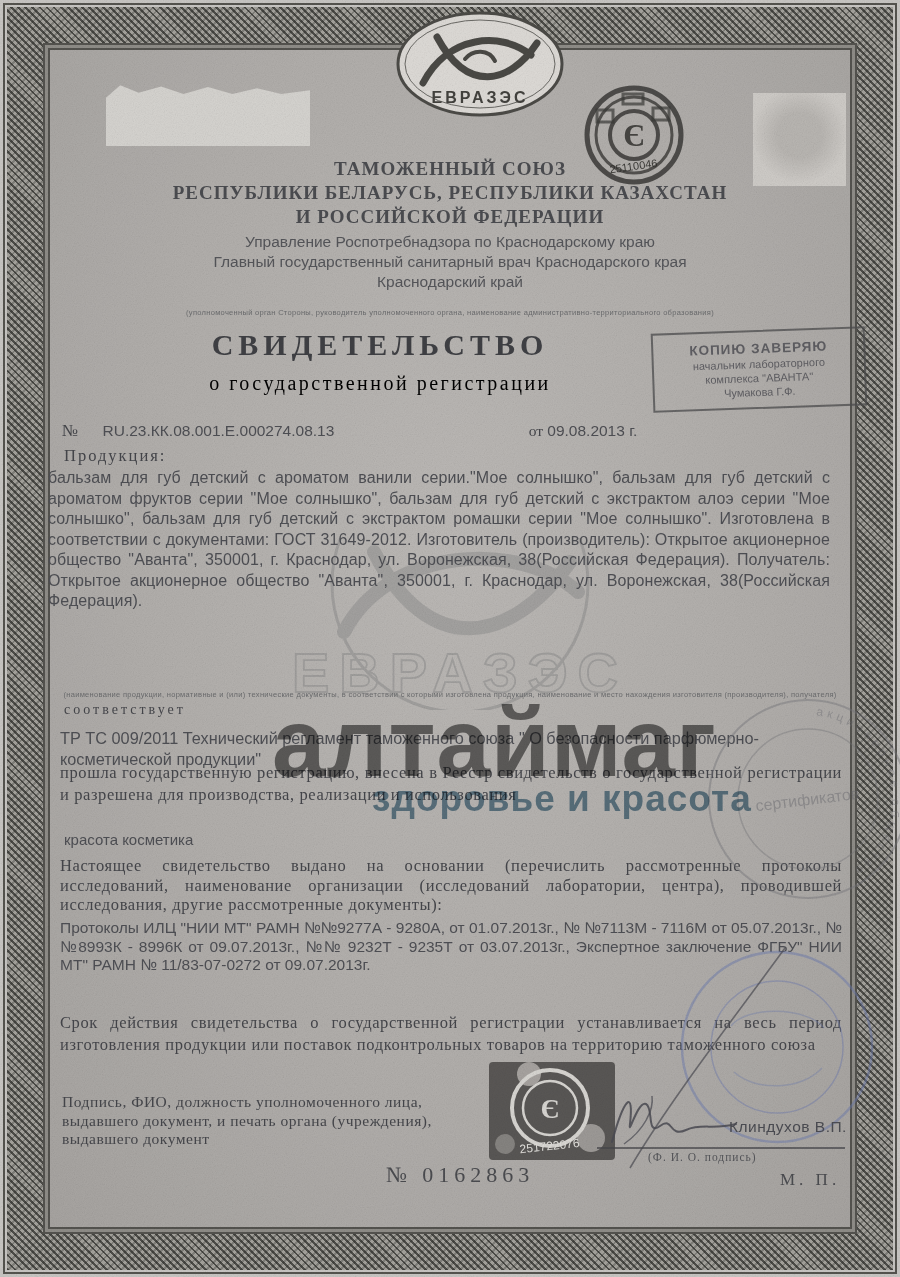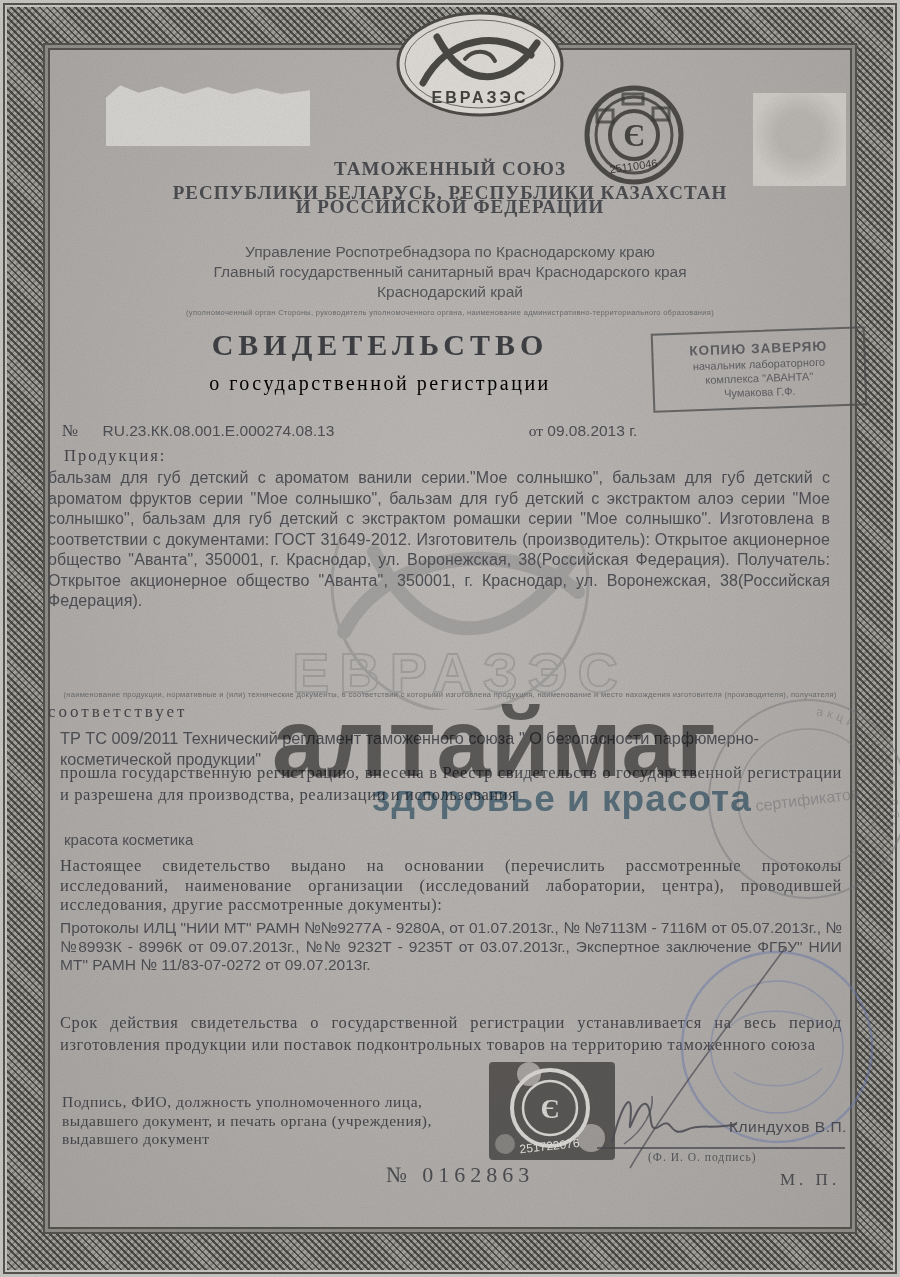--- a/index.html
+++ b/index.html
@@ -17,21 +17,21 @@
   .grain{position:absolute;inset:0;width:100%;height:100%;mix-blend-mode:multiply;opacity:.22;pointer-events:none;z-index:9;}
   
   .abs{position:absolute;}
   .ser{font-family:"Liberation Serif",serif;color:#45464b;}
   .san{font-family:"Liberation Sans",sans-serif;color:#4e4f54;}
   .ctr{text-align:center;}
   .just{text-align:justify;text-align-last:left;}
   .z2{z-index:2;}
   
   .hdr-bold{left:60px;width:780px;font-weight:bold;font-size:19px;letter-spacing:1px;color:#4b4c50;}
-  .hdr-san{left:60px;width:780px;font-size:15.5px;color:#55565a;margin-top:10px;}
+  .hdr-san{left:60px;width:780px;font-size:15.5px;color:#55565a;}
   .cap{font-size:7.5px;color:#6b6c6e;letter-spacing:.3px;white-space:nowrap;}
   .doc-title{left:60px;top:328px;width:640px;font-weight:bold;font-size:30px;letter-spacing:5px;color:#3f4044;}
   .doc-sub{left:60px;top:372px;width:640px;font-size:20px;letter-spacing:2.5px;color:#000000;}
   
   .copy-stamp{left:652px;top:330px;width:198px;padding:9px 6px;border:2.5px solid rgba(76,76,78,.75);
       transform:rotate(-2deg);text-align:center;color:rgba(74,74,80,.8);}
   .copy-stamp .l1{font-size:13.5px;font-weight:bold;letter-spacing:1px;}
   .copy-stamp .ln{font-size:11px;margin-top:2px;}
   
   .regrow{left:62px;top:421px;width:780px;font-size:15.5px;}
@@ -93,21 +93,21 @@
     <circle cx="51" cy="51" r="24" fill="none" stroke="#3b3a37" stroke-width="4" opacity=".85"></circle>
     <rect x="14" y="26" width="16" height="12" fill="none" stroke="#3b3a37" stroke-width="3" opacity=".7"></rect>
     <rect x="70" y="24" width="16" height="12" fill="none" stroke="#3b3a37" stroke-width="3" opacity=".7"></rect>
     <rect x="40" y="10" width="20" height="10" fill="none" stroke="#3b3a37" stroke-width="3" opacity=".7"></rect>
     <text x="51" y="62" text-anchor="middle" font-family="Liberation Serif, serif" font-weight="bold" font-size="32" fill="#3b3a37" opacity=".9">Є</text>
     <text x="51" y="86" text-anchor="middle" font-family="Liberation Sans, sans-serif" font-size="11" fill="#2f2e2b" opacity=".9" transform="rotate(-8 51 86)">25110046</text>
   </svg>
 
   <div class="abs ser ctr hdr-bold z2" style="top:158px;">ТАМОЖЕННЫЙ СОЮЗ</div>
   <div class="abs ser ctr hdr-bold z2" style="top:182px;">РЕСПУБЛИКИ БЕЛАРУСЬ, РЕСПУБЛИКИ КАЗАХСТАН</div>
-  <div class="abs ser ctr hdr-bold z2" style="top:196px;">И РОССИЙСКОЙ ФЕДЕРАЦИИ</div>
+  <div class="abs ser ctr hdr-bold z2" style="top:206px;">И РОССИЙСКОЙ ФЕДЕРАЦИИ</div>
   <div class="abs san ctr hdr-san z2" style="top:233px;">Управление Роспотребнадзора по Краснодарскому краю</div>
   <div class="abs san ctr hdr-san z2" style="top:253px;">Главный государственный санитарный врач Краснодарского края</div>
   <div class="abs san ctr hdr-san z2" style="top:273px;">Краснодарский край</div>
   <div class="abs san ctr cap z2" style="left:60px;top:308px;width:780px;text-align:center;">(уполномоченный орган Стороны, руководитель уполномоченного органа, наименование административно-территориального образования)</div>
 
   <div class="abs ser ctr doc-title z2">СВИДЕТЕЛЬСТВО</div>
   <div class="abs ser ctr doc-sub z2">о государственной регистрации</div>
 
   <div class="abs san copy-stamp z2">
     <div class="l1">КОПИЮ ЗАВЕРЯЮ</div>
@@ -130,21 +130,21 @@
     <circle cx="212" cy="46" r="128" fill="none" stroke="#8b8b8b" stroke-width="3"></circle>
     <g stroke="#8e8e8e" fill="none" stroke-linecap="round">
       <path d="M96,94 C140,8 272,2 330,54" stroke-width="14"></path>
       <path d="M126,14 C180,120 262,108 322,24" stroke-width="14"></path>
     </g>
     <text x="212" y="154" text-anchor="middle" font-family="Liberation Sans, sans-serif" font-weight="bold" font-size="56" letter-spacing="10" fill="none" stroke="#8a8a8a" stroke-width="1.8">ЕВРАЗЭС</text>
   </svg>
 
   <div class="abs san ctr cap z2" style="left:60px;top:690px;width:780px;">(наименование продукции, нормативные и (или) технические документы, в соответствии с которыми изготовлена продукция, наименование и место нахождения изготовителя (производителя), получателя)</div>
 
-  <div class="abs ser z2" style="left:48px;top:702px;font-size:17px;letter-spacing:3px;">соответствует</div>
+  <div class="abs ser z2" style="left:64px;top:702px;font-size:14px;letter-spacing:3px;">соответствует</div>
   <div class="abs san z2" style="left:60px;top:728px;width:782px;font-size:16.3px;line-height:21px;">ТР ТС 009/2011 Технический регламент таможенного союза " О безопасности парфюмерно-косметической продукции"</div>
 
   <div class="abs san wm-brand">алтаймаг</div>
   <div class="abs san wm-brand-sub">здоровье и красота</div>
 
   <div class="abs ser just p-ser z2" style="top:762px;">прошла государственную регистрацию, внесена в Реестр свидетельств о государственной регистрации и разрешена для производства, реализации и использования</div>
   <div class="abs san z2" style="left:64px;top:831px;font-size:15px;">красота косметика</div>
 
   <div class="abs ser just p-ser z2" style="top:856px;line-height:19.5px;">Настоящее свидетельство выдано на основании (перечислить рассмотренные протоколы исследований, наименование организации (исследований лаборатории, центра), проводившей исследования, другие рассмотренные документы):</div>
   <div class="abs san just p-proto z2">Протоколы ИЛЦ "НИИ МТ" РАМН №№9277А - 9280А, от 01.07.2013г., № №7113М - 7116М от 05.07.2013г., №№8993К - 8996К от 09.07.2013г., №№ 9232Т - 9235Т от 03.07.2013г., Экспертное заключение ФГБУ" НИИ МТ" РАМН № 11/83-07-0272 от 09.07.2013г.</div>

